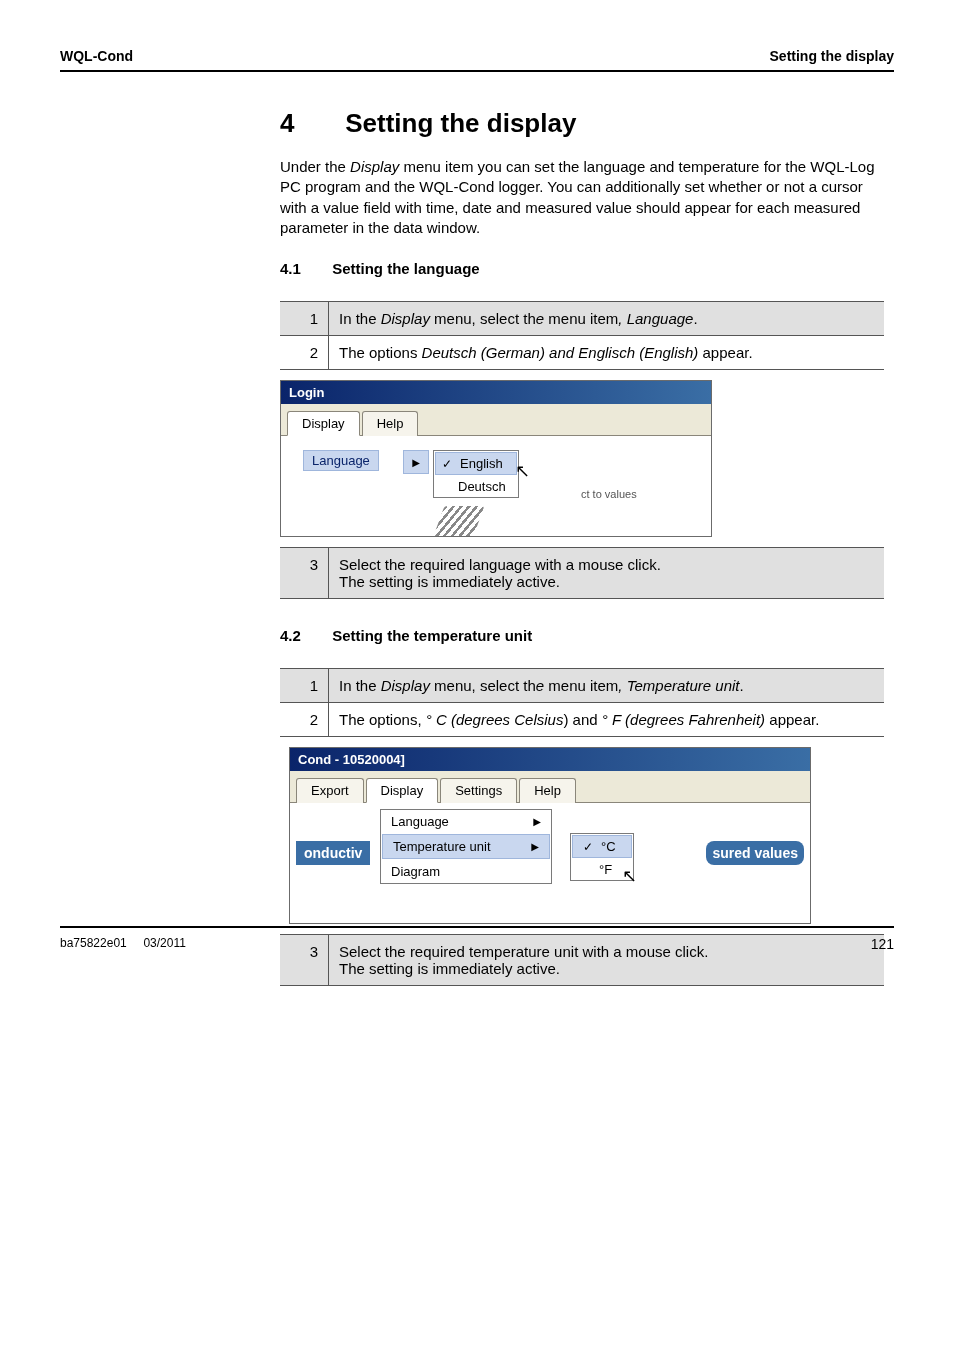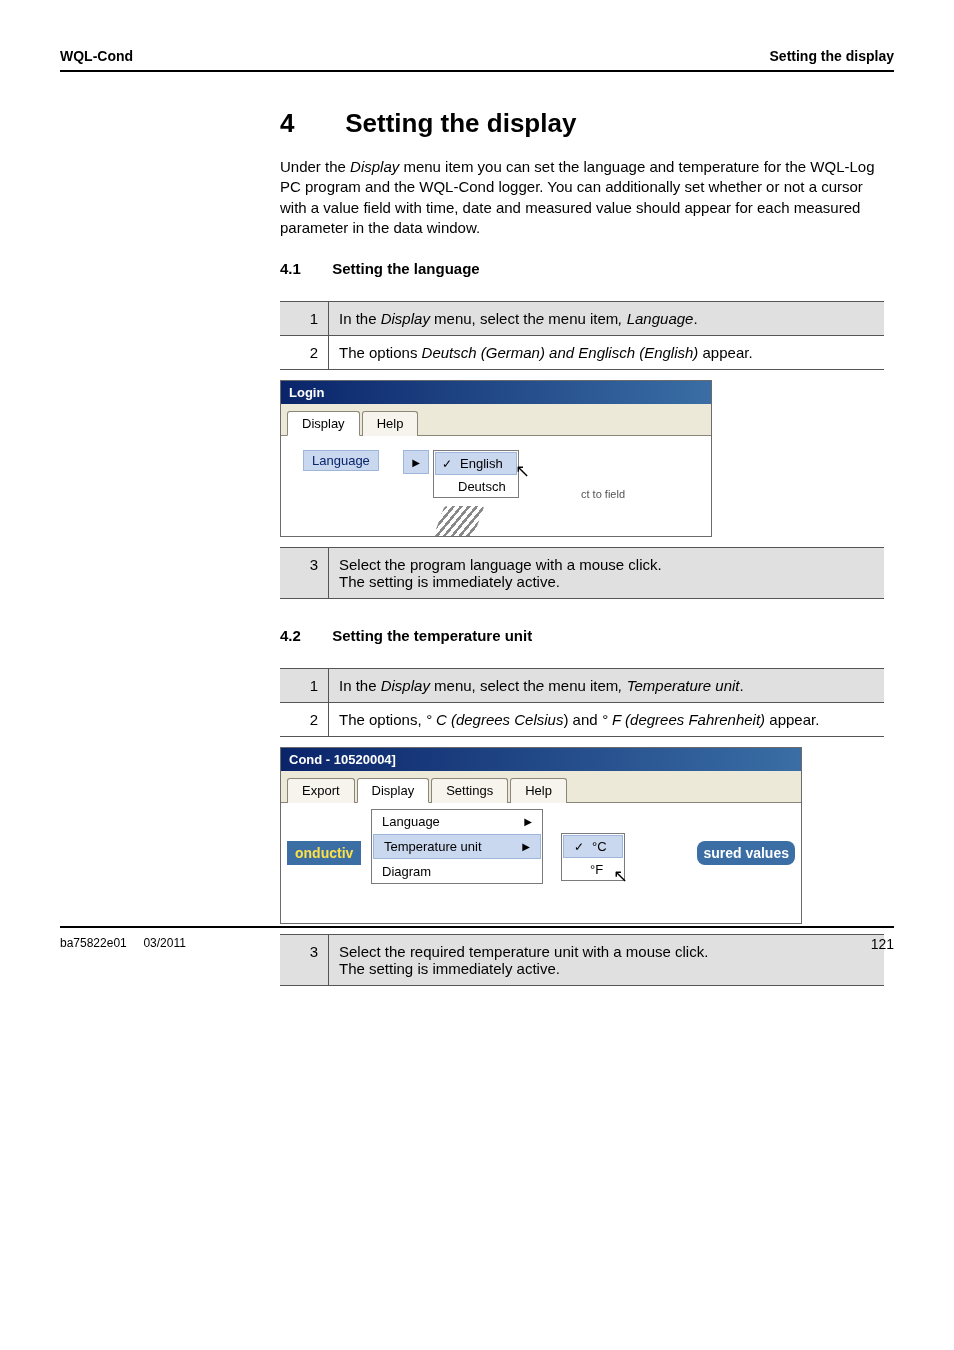--- a/index.html
+++ b/index.html
@@ -163,21 +163,21 @@
   .stripe {
     position: absolute;
     left: 158px; top: 70px;
     width: 40px; height: 30px;
     background: repeating-linear-gradient(115deg, #888 0 3px, #fff 3px 7px);
     transform: skewX(-20deg);
     border-radius: 3px;
   }
 
   
-  .cond-wrap { margin: 6px 0 10px 0; }
+  .cond-wrap { margin: 6px 0 10px 9px; }
   .cond-window {
     width: 520px;
     background: #ece9d8;
     border: 1px solid #6b6b6b;
   }
   .cond-title {
     background: linear-gradient(to right, #0a246a, #3a6ea5);
     color: #ffffff;
     font-weight: bold;
     font-size: 13px;
@@ -225,21 +225,21 @@
     display:flex; gap:6px; align-items:center;
   }
   .unit-row.highlight {
     background: #c9d7ef;
     border: 1px solid #9fb6dc;
     margin:1px;
   }
   .onductiv {
     position: absolute;
     left: 6px; top: 38px;
-    color: #fde047;
+    color: #ffffff;
     background: #3a6ea5;
     padding: 4px 8px;
     font-weight: bold;
     font-size: 14px;
   }
   .sured {
     position: absolute;
     right: 6px; top: 38px;
     color: #ffffff;
     background: #3a6ea5;
@@ -318,31 +318,31 @@
                 <span class="check-icon">✓</span>
                 <span>English</span>
               </div>
             <div class="submenu-row">
                 <span class="check-icon"></span>
                 <span>Deutsch</span>
               </div>
           </div>
           <div class="cursor">↖</div>
           <div class="stripe"></div>
-          <div class="connect-label">ct to field</div>
+          <div class="connect-label">ct to values</div>
         </div>
       </div>
     </div>
 
     <table class="step-table">
       <tbody>
           <tr class="shaded">
         <td class="num">3</td>
         <td>
-          <span>Select the program language with a mouse click.</span><br>
+          <span>Select the required language with a mouse click.</span><br>
           <span>The setting is immediately active.</span>
         </td>
       </tr>
     </tbody>
       </table>
 
     <h2 style="margin-top:28px;">
       <span class="h2-num">4.2</span>
       <span>Setting the temperature unit</span>
     </h2>

